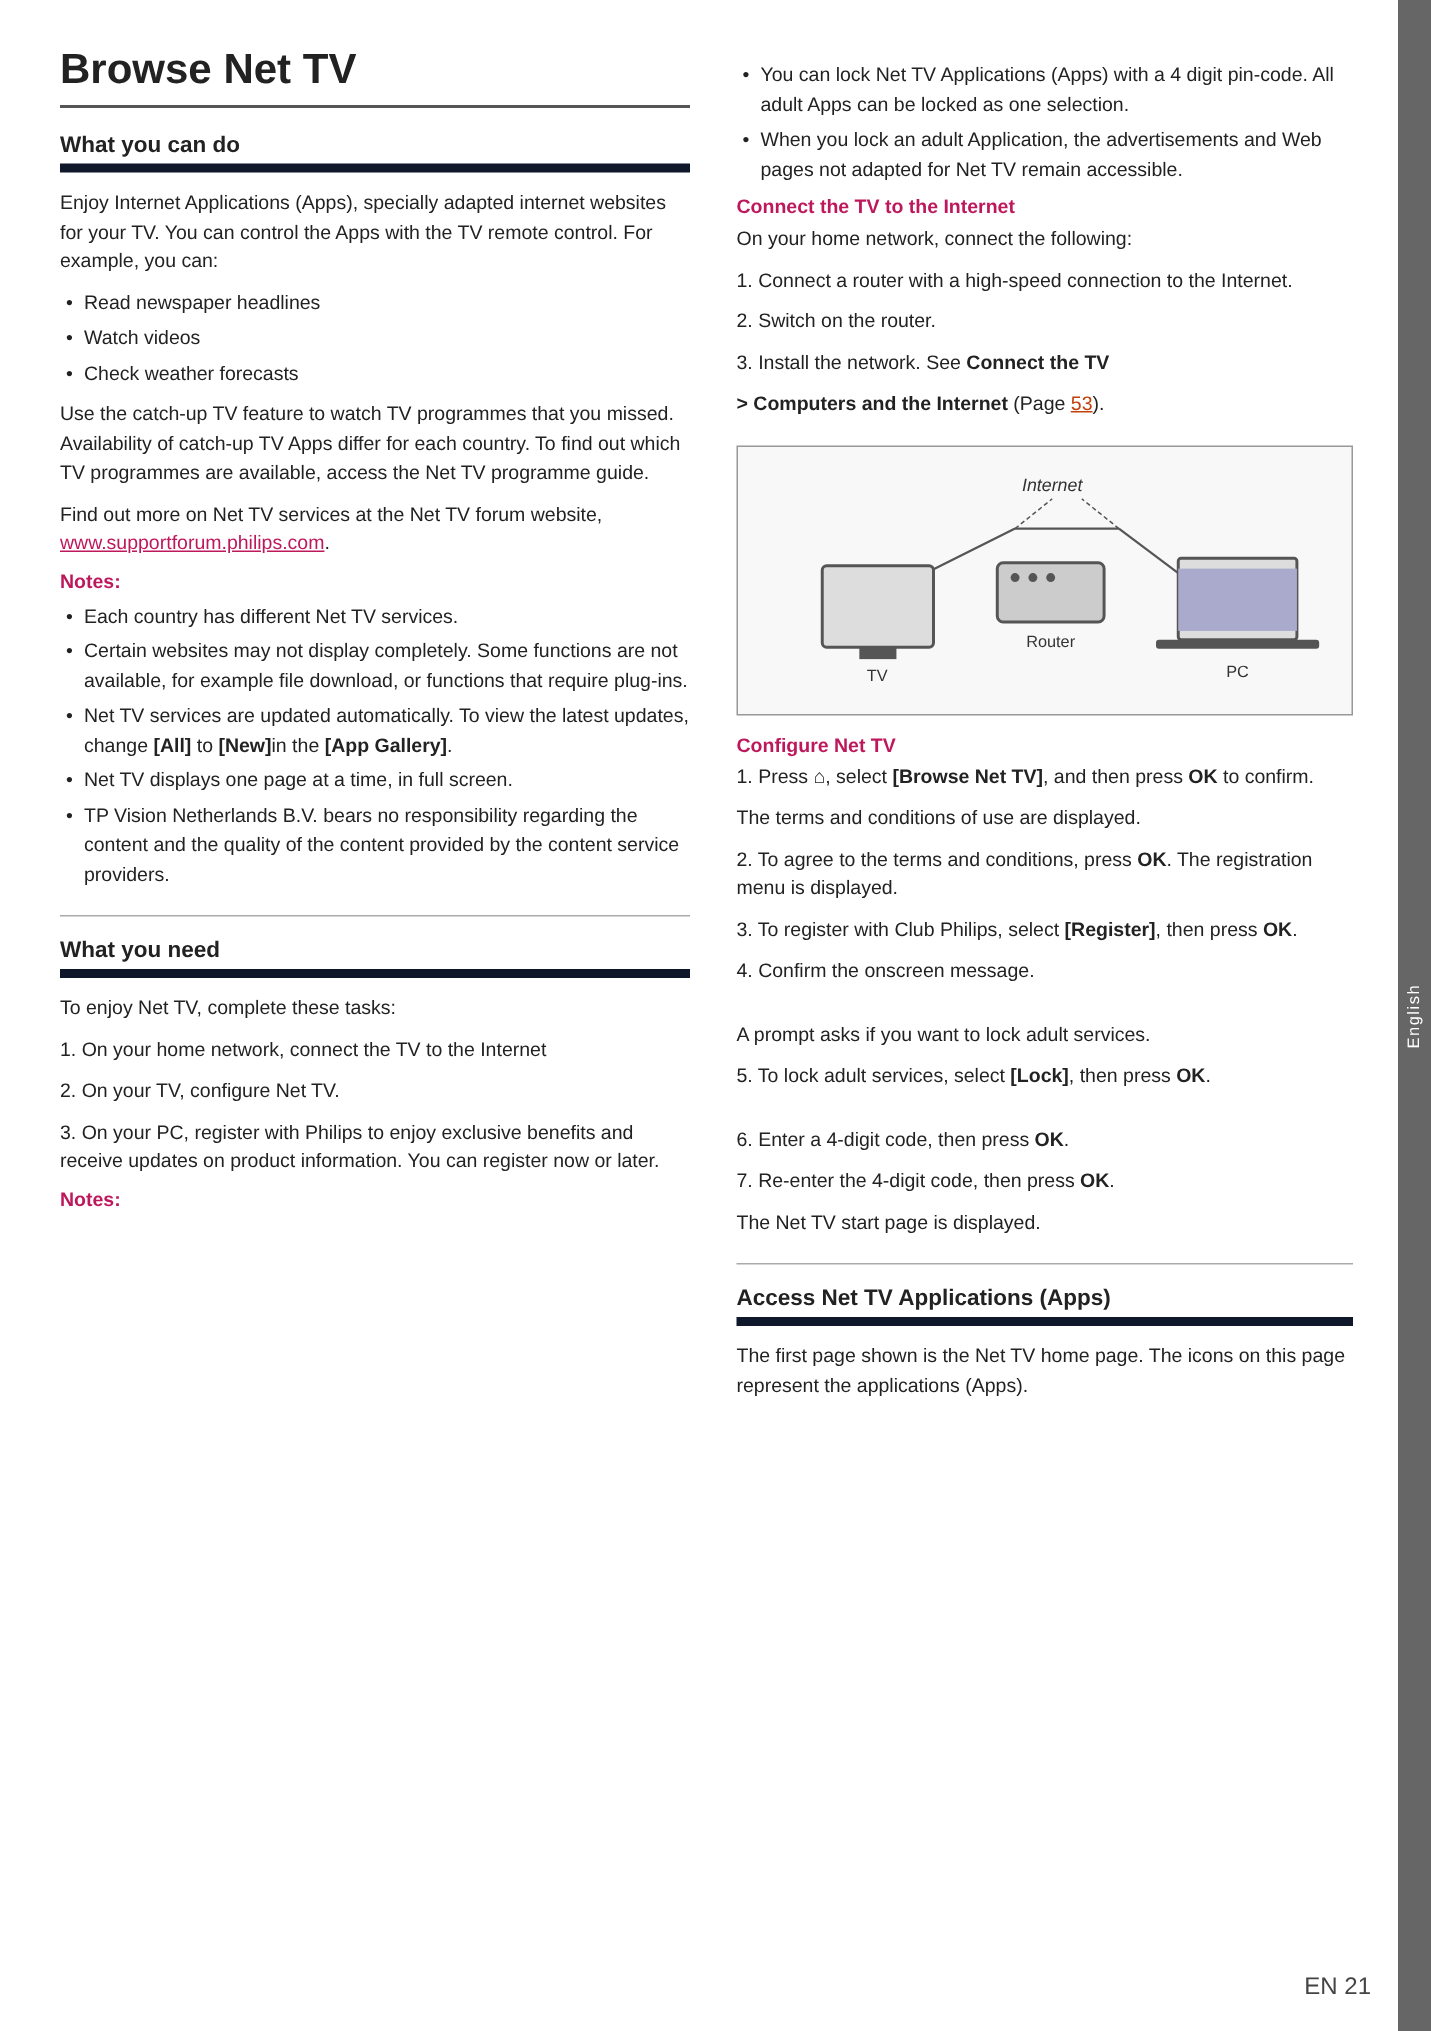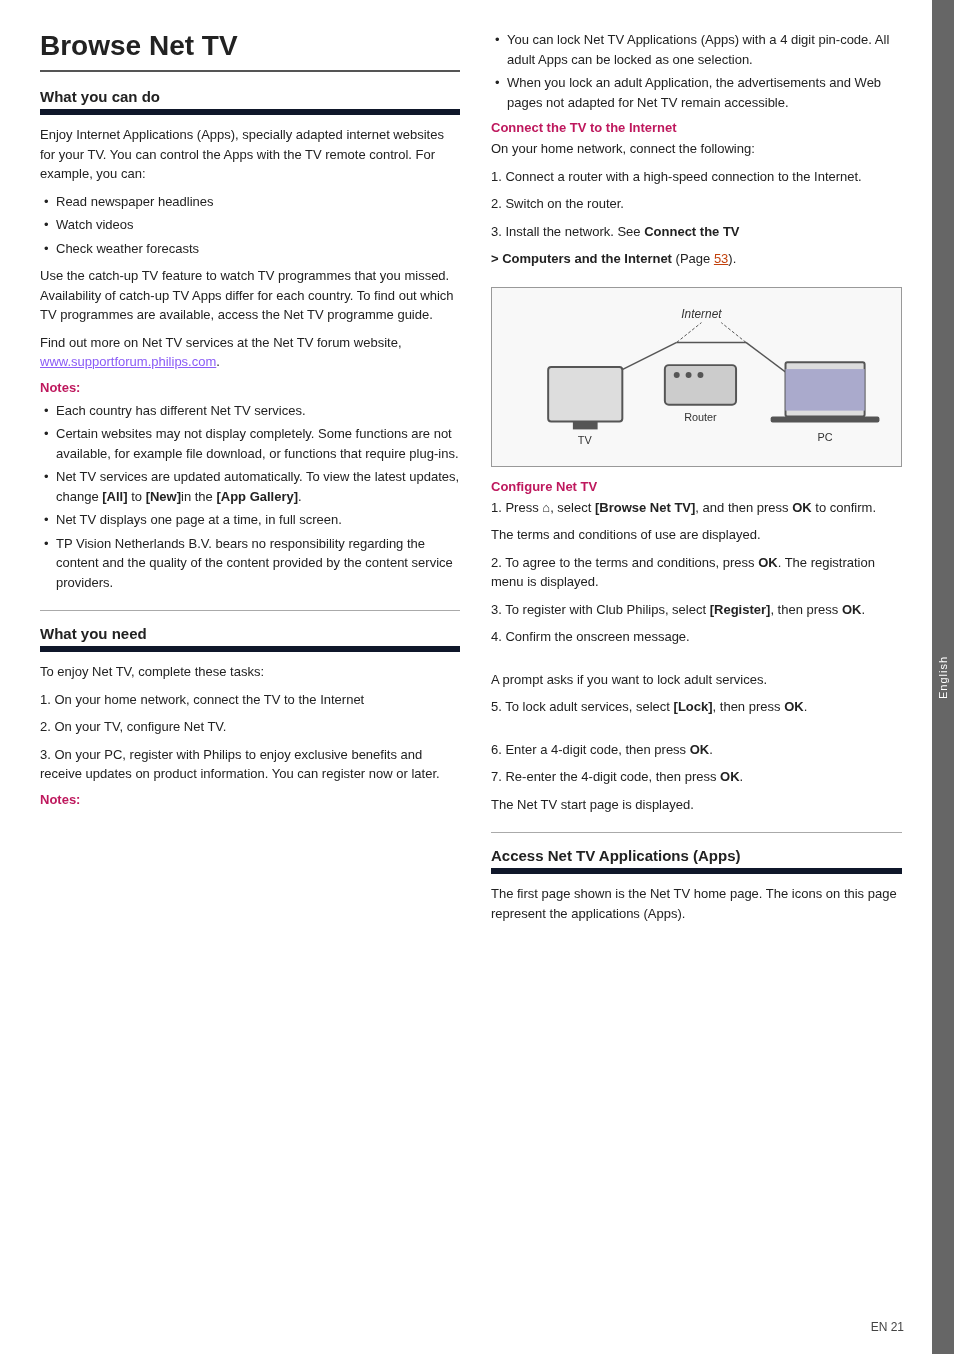--- a/index.html
+++ b/index.html
@@ -97,21 +97,21 @@
       line-height: 1.5;
     }
 
     ul li::before {
       content: "•";
       position: absolute;
       left: 4px;
     }
 
     a {
-      color: #8b5cf6;
+      color: #be185d;
       text-decoration: underline;
       margin-top: 25px;
     }
 
     .section {
       margin-bottom: 18px;
     }
 
     .separator {
       border-top: 1px solid #aaa;
@@ -131,22 +131,22 @@
     }
 
     .diagram-svg {
       width: 100%;
       height: 100%;
     }
 
     .page-number {
       position: absolute;
       bottom: 20px;
-      right: 50px;
-      font-size: 12px;
+      right: 40px;
+      font-size: 16px;
       color: #444;
     }
 
     .subscript-num {
       color: #c2410c;
       text-decoration: underline;
       cursor: pointer;
     }
   </style>
 </head>
@@ -193,21 +193,21 @@
         <p>To enjoy Net TV, complete these tasks:</p>
         <p>1. On your home network, connect the TV to the Internet</p>
         <p>2. On your TV, configure Net TV.</p>
         <p>3. On your PC, register with Philips to enjoy exclusive benefits and receive updates on product information. You can register now or later.</p>
         <h3>Notes:</h3>
       </div>
     </div>
 
     <div class="right-col">
 
-      <ul style="margin-top: 0;">
+      <ul style="margin-top: 10px;">
         <li><span>You can lock Net TV Applications (Apps) with a 4 digit pin-code. All adult Apps can be locked as one selection.</span></li>
         <li><span>When you lock an adult Application, the advertisements and Web pages not adapted for Net TV remain accessible.</span></li>
       </ul>
 
       <div class="section">
         <h3>Connect the TV to the Internet</h3>
         <p>On your home network, connect the following:</p>
         <p>1. Connect a router with a high-speed connection to the Internet.</p>
         <p>2. Switch on the router.</p>
         <p>3. Install the network. See <strong>Connect the TV</strong></p>

